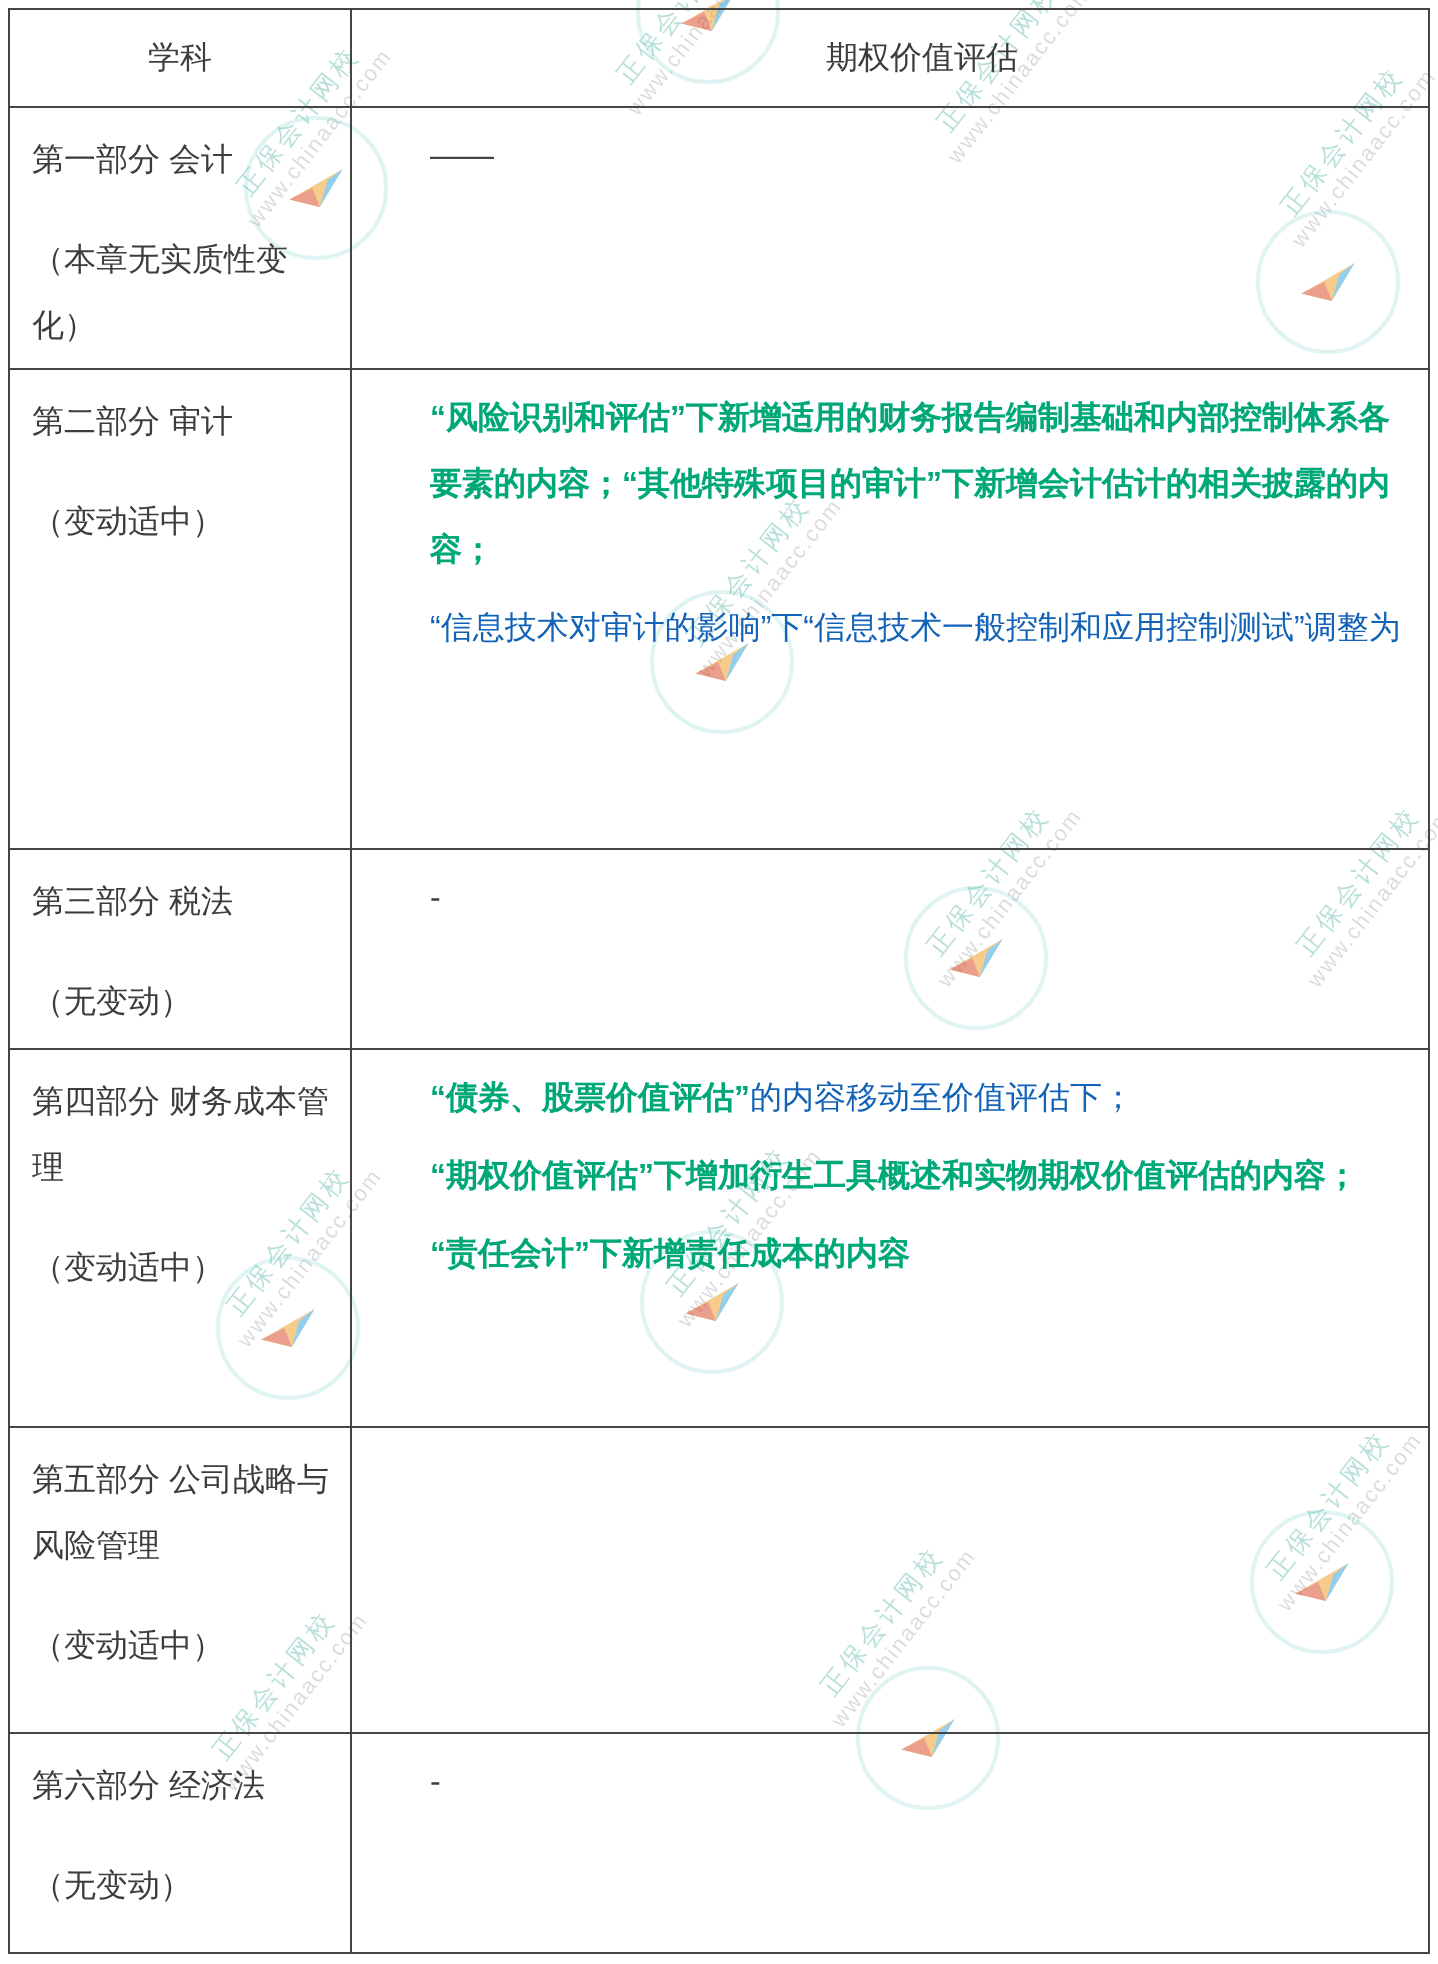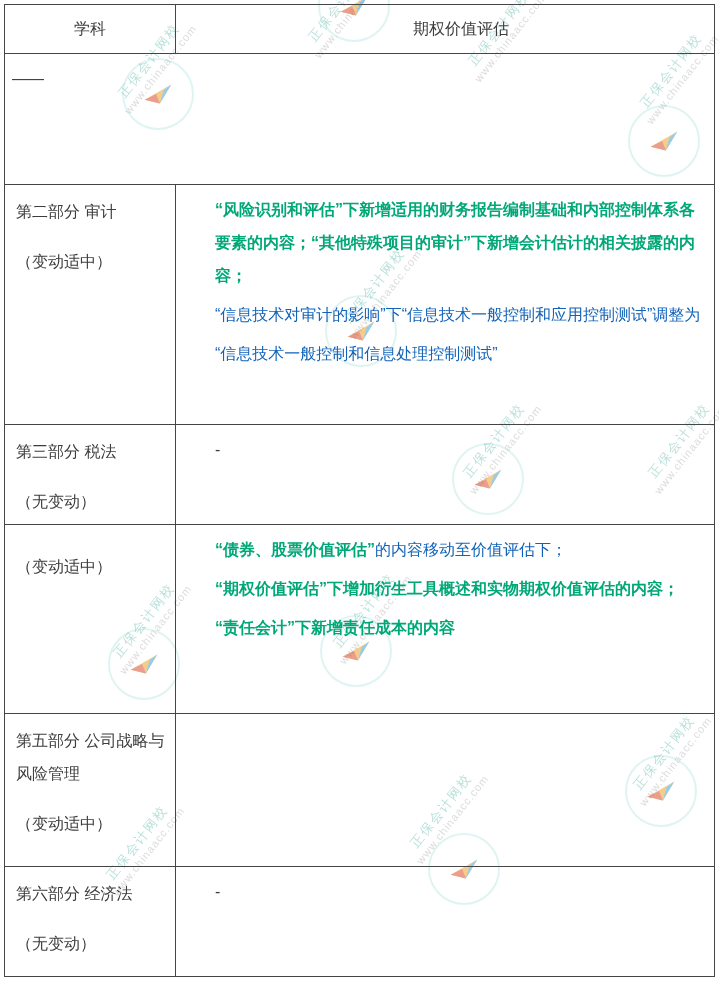--- a/index.html
+++ b/index.html
@@ -180,46 +180,50 @@
         </svg>
       </div>
   </div>
 
   <div class="tbl">
     <div class="t-row hdr">
       <div class="cell-subject">学科</div>
       <div class="cell-change">期权价值评估</div>
     </div>
     <div class="t-row" style="height:131px;flex:none;">
+        <div class="cell-subject">
+          <div class="subject-title">第一部分 会计</div>
+          <div class="subject-note">（本章无实质性变<br>化）</div>
+        </div>
         <div class="cell-change">
           <p class="chg"><span class="c-dark">——</span></p>
         </div>
       </div>
     <div class="t-row" style="height:240px;flex:none;justify-content:flex-end;">
         <div class="cell-subject">
           <div class="subject-title">第二部分 审计</div>
           <div class="subject-note">（变动适中）</div>
         </div>
         <div class="cell-change">
           <p class="chg"><span class="c-green">“风险识别和评估”下新增适用的财务报告编制基础和内部控制体系各要素的内容；“其他特殊项目的审计”下新增会计估计的相关披露的内容；</span></p>
           <p class="chg"><span class="c-blue">“信息技术对审计的影响”下“信息技术一般控制和应用控制测试”调整为</span></p>
-          <p class="chg"><span class="c-blue">“信息技术一般控制和信息处理控制测试”</span></p>
         </div>
       </div>
     <div class="t-row" style="height:100px;flex:none;">
         <div class="cell-subject">
           <div class="subject-title">第三部分 税法</div>
           <div class="subject-note">（无变动）</div>
         </div>
         <div class="cell-change">
           <p class="chg"><span class="c-dark">-</span></p>
         </div>
       </div>
     <div class="t-row" style="height:189px;flex:none;">
         <div class="cell-subject">
+          <div class="subject-title">第四部分 财务成本管<br>理</div>
           <div class="subject-note">（变动适中）</div>
         </div>
         <div class="cell-change">
           <p class="chg"><span class="c-green">“债券、股票价值评估”</span><span class="c-blue">的内容移动至价值评估下；</span></p>
           <p class="chg"><span class="c-green">“期权价值评估”下增加衍生工具概述和实物期权价值评估的内容；</span></p>
           <p class="chg"><span class="c-green">“责任会计”下新增责任成本的内容</span></p>
         </div>
       </div>
     <div class="t-row" style="height:153px;flex:none;">
         <div class="cell-subject">

